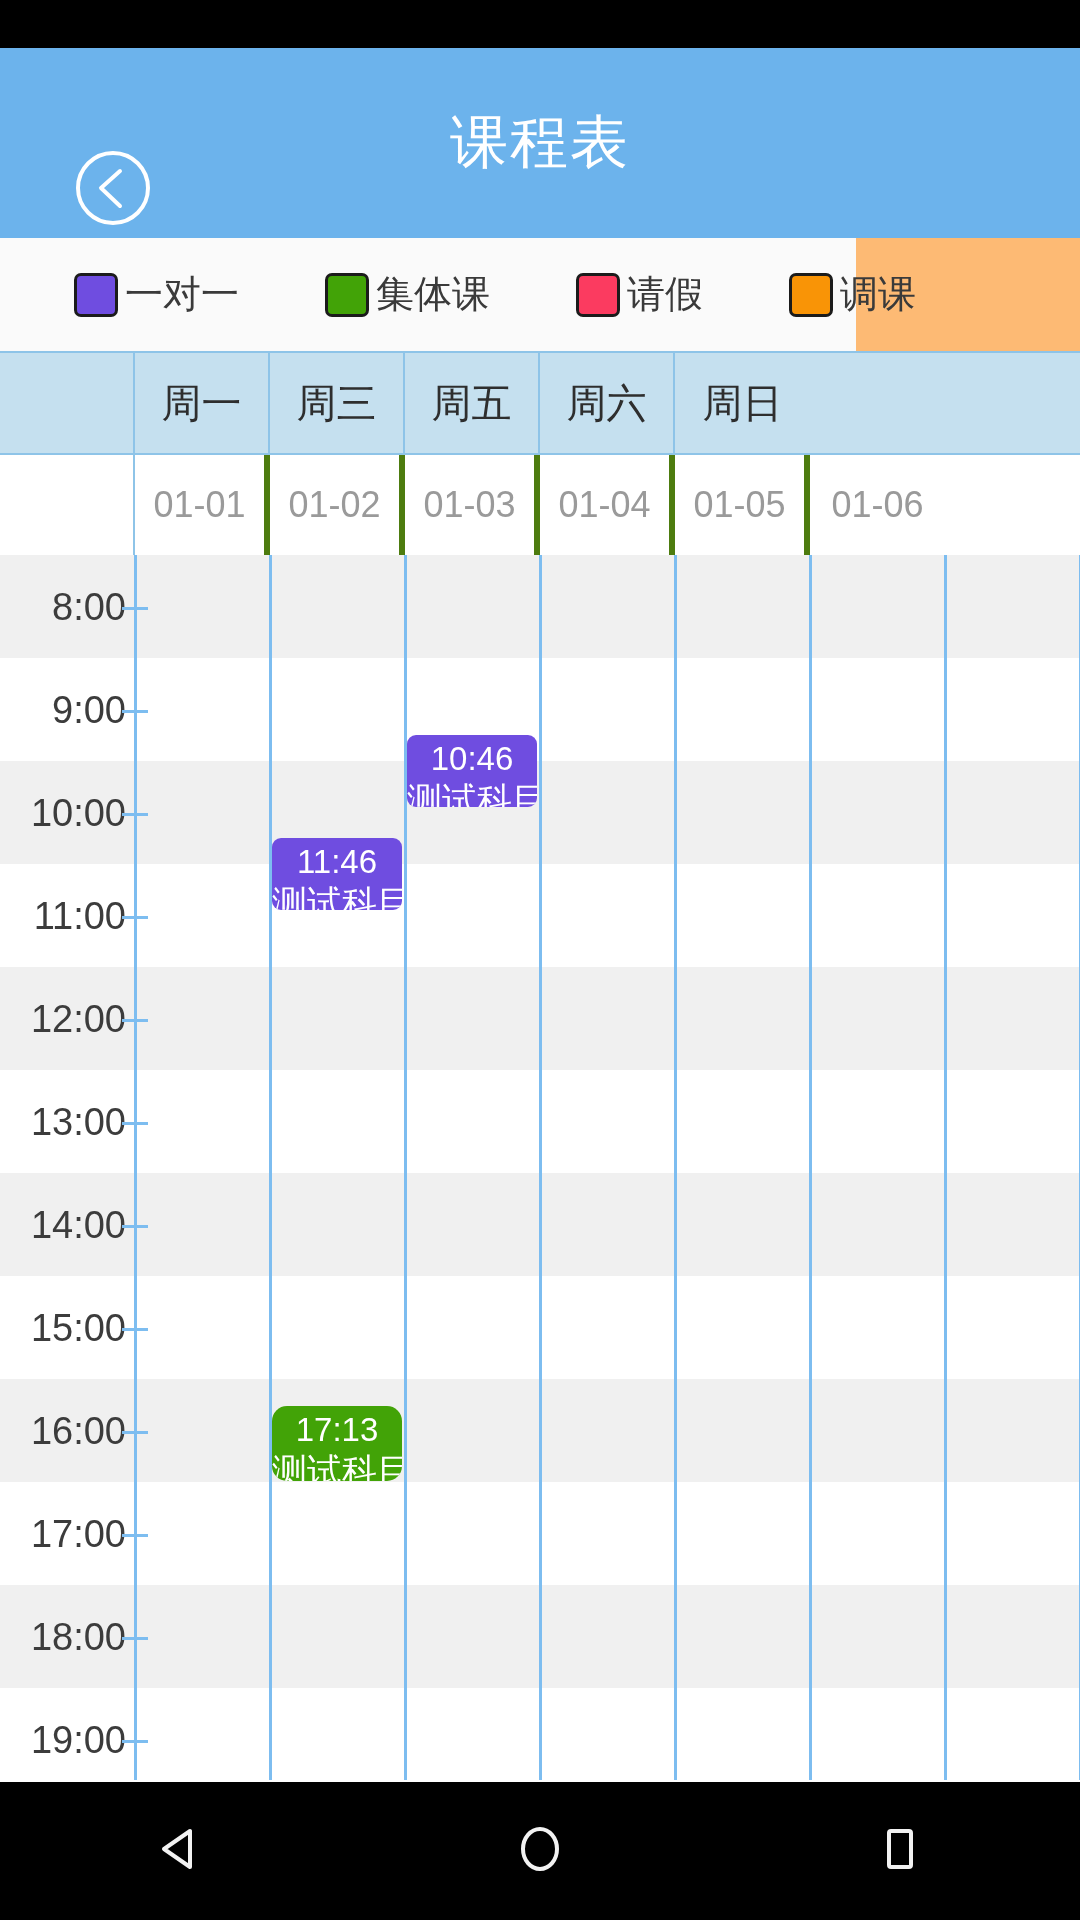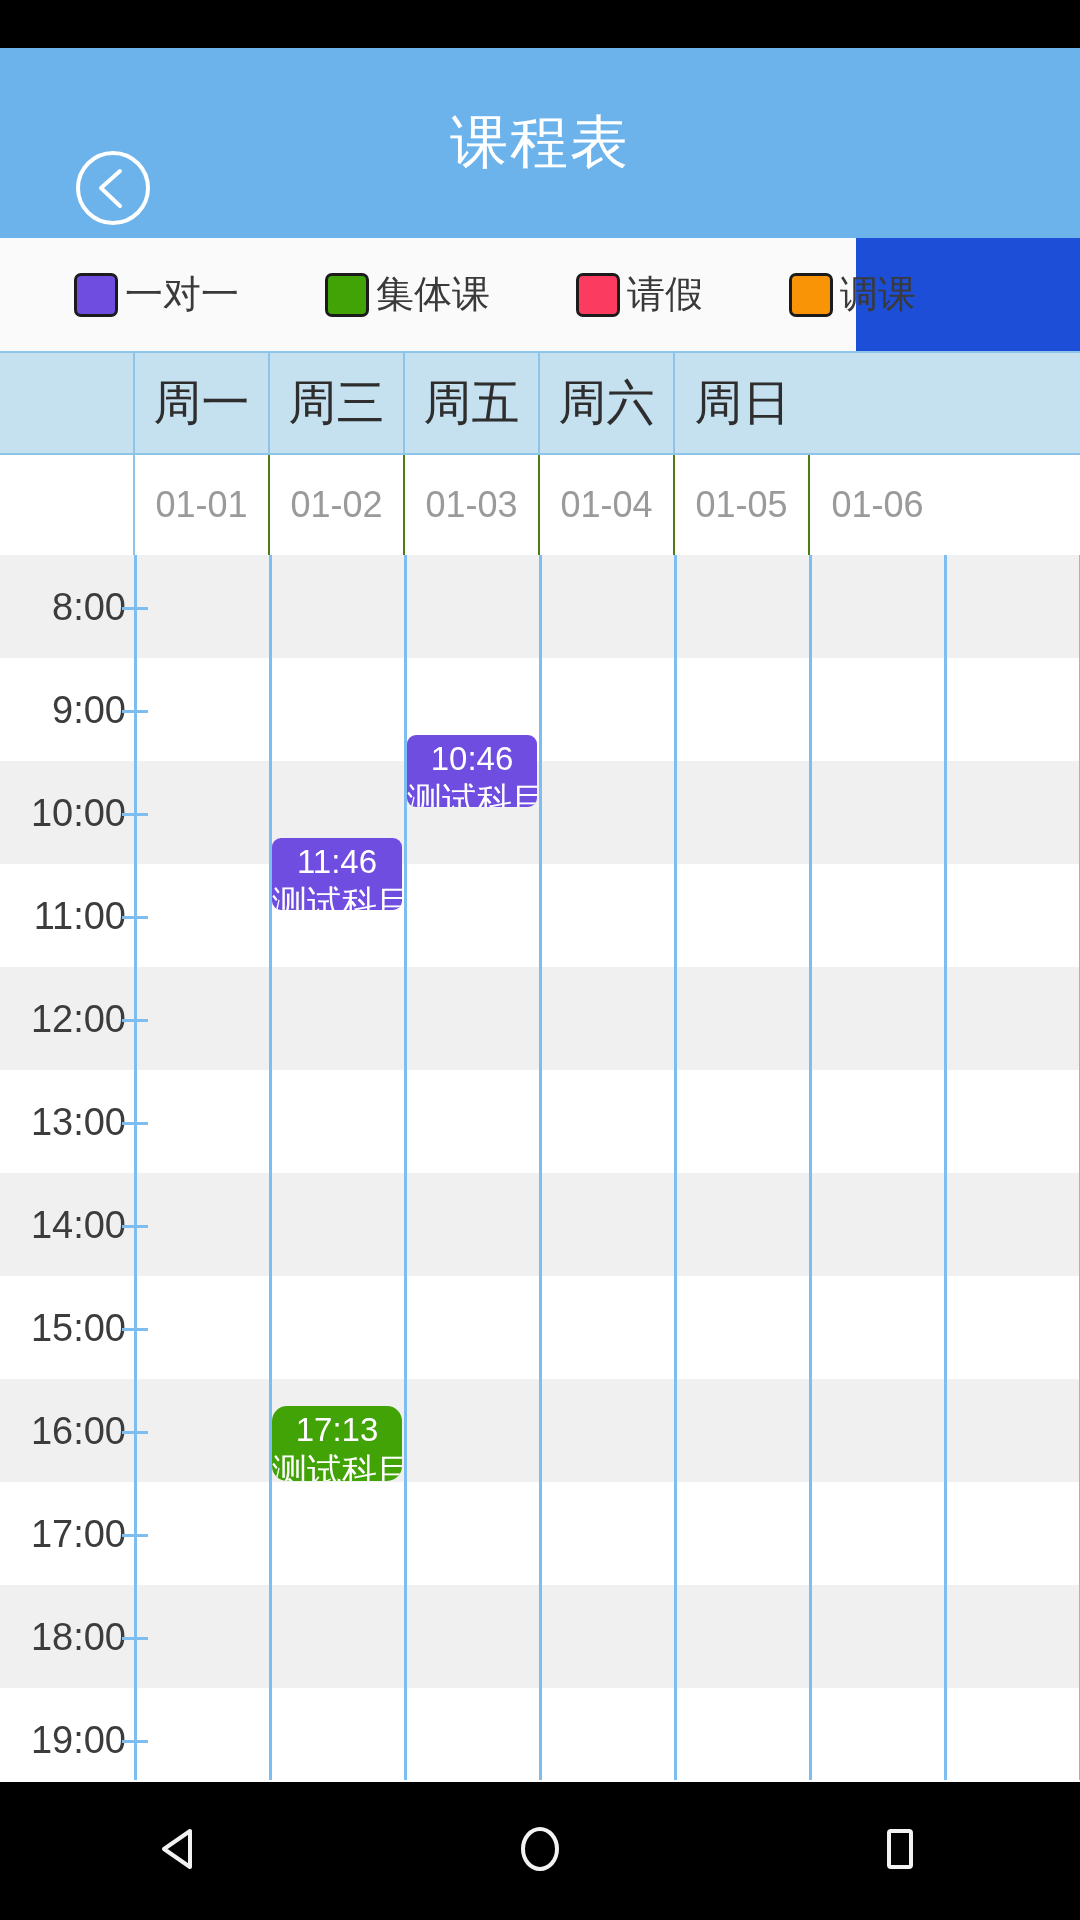--- a/index.html
+++ b/index.html
@@ -8,21 +8,21 @@
     height: 1920px;
     background: #000;
     font-family: "Liberation Sans", "DejaVu Sans", sans-serif;
     overflow: hidden;
   }
 
   .phone {
     position: relative;
     width: 1080px;
     height: 1920px;
-    background: #1d4ed8;
+    background: #fdba74;
   }
 
   
   .status-bar {
     position: absolute;
     top: 0; left: 0;
     width: 1080px;
     height: 48px;
     background: #000000;
   }
@@ -113,40 +113,40 @@
     flex: none;
     border-right: 2px solid #8ec4e8;
   }
   .day-cell {
     width: 135px;
     flex: none;
     border-right: 2px solid #8ec4e8;
     display: flex;
     align-items: center;
     justify-content: center;
-    font-size: 48px;
+    font-size: 40px;
     color: #2e2e2e;
   }
   .day-cell:last-child { border-right: none; }
 
   .date-row {
     position: relative;
     display: flex;
     height: 100px;
     background: #ffffff;
   }
   .date-corner {
     width: 135px;
     flex: none;
     border-right: 2px solid #8ec4e8;
   }
   .date-cell {
     width: 135px;
     flex: none;
-    border-right: 2px solid #4d7c0f;
+    border-right: 6px solid #4d7c0f;
     display: flex;
     align-items: center;
     justify-content: center;
     font-size: 36px;
     color: #9a9a9a;
   }
   .date-cell:last-child { border-right: none; }
 
   
   .grid-body {

